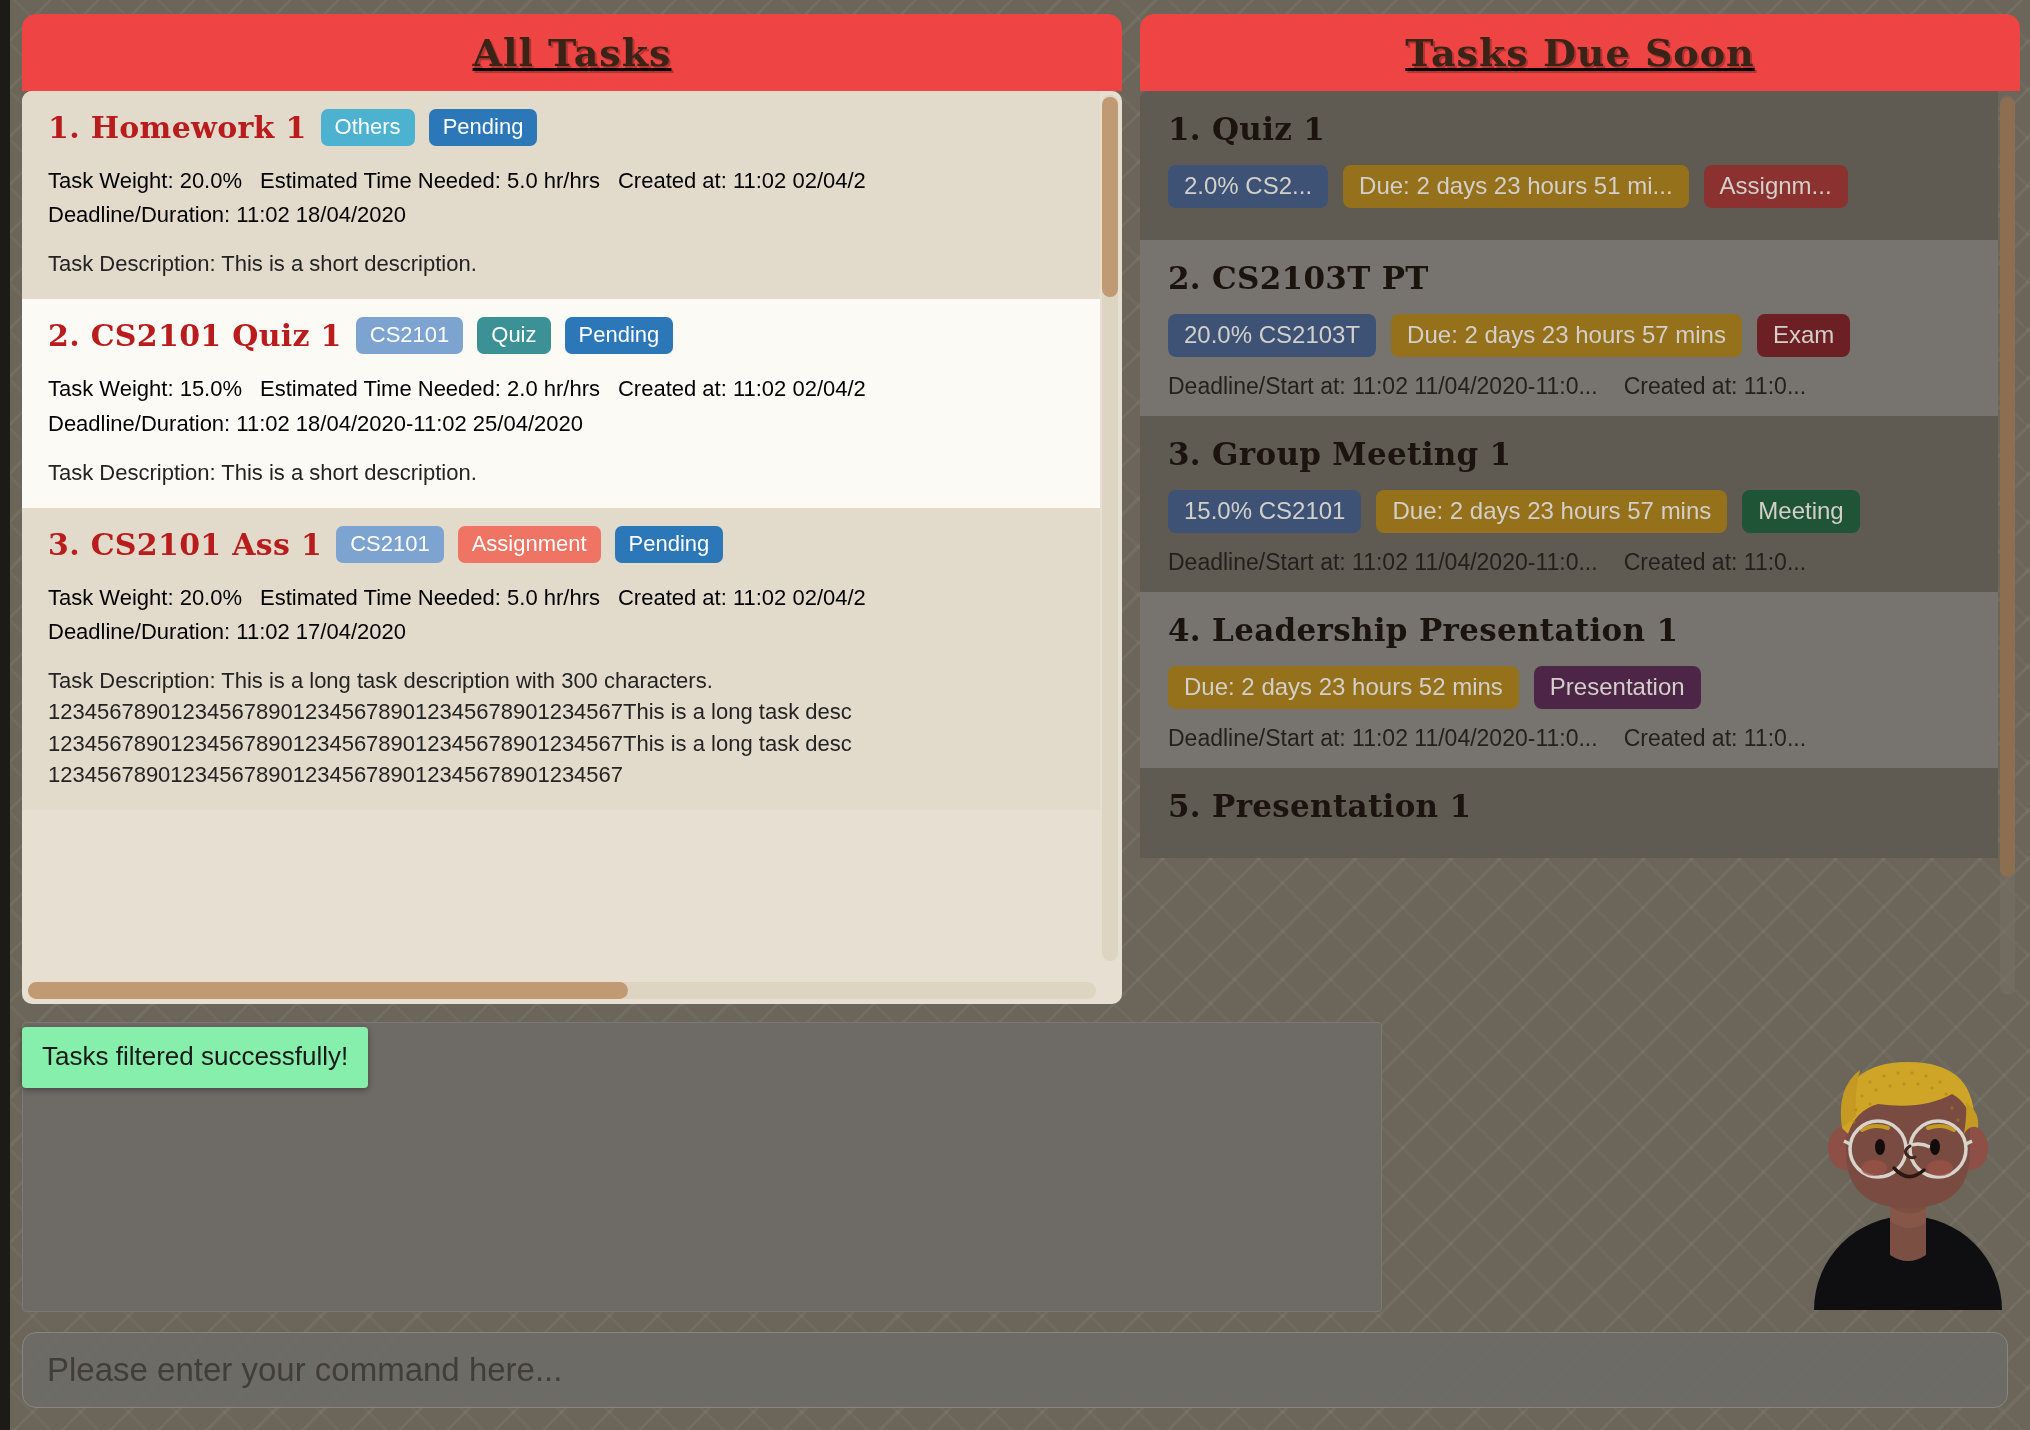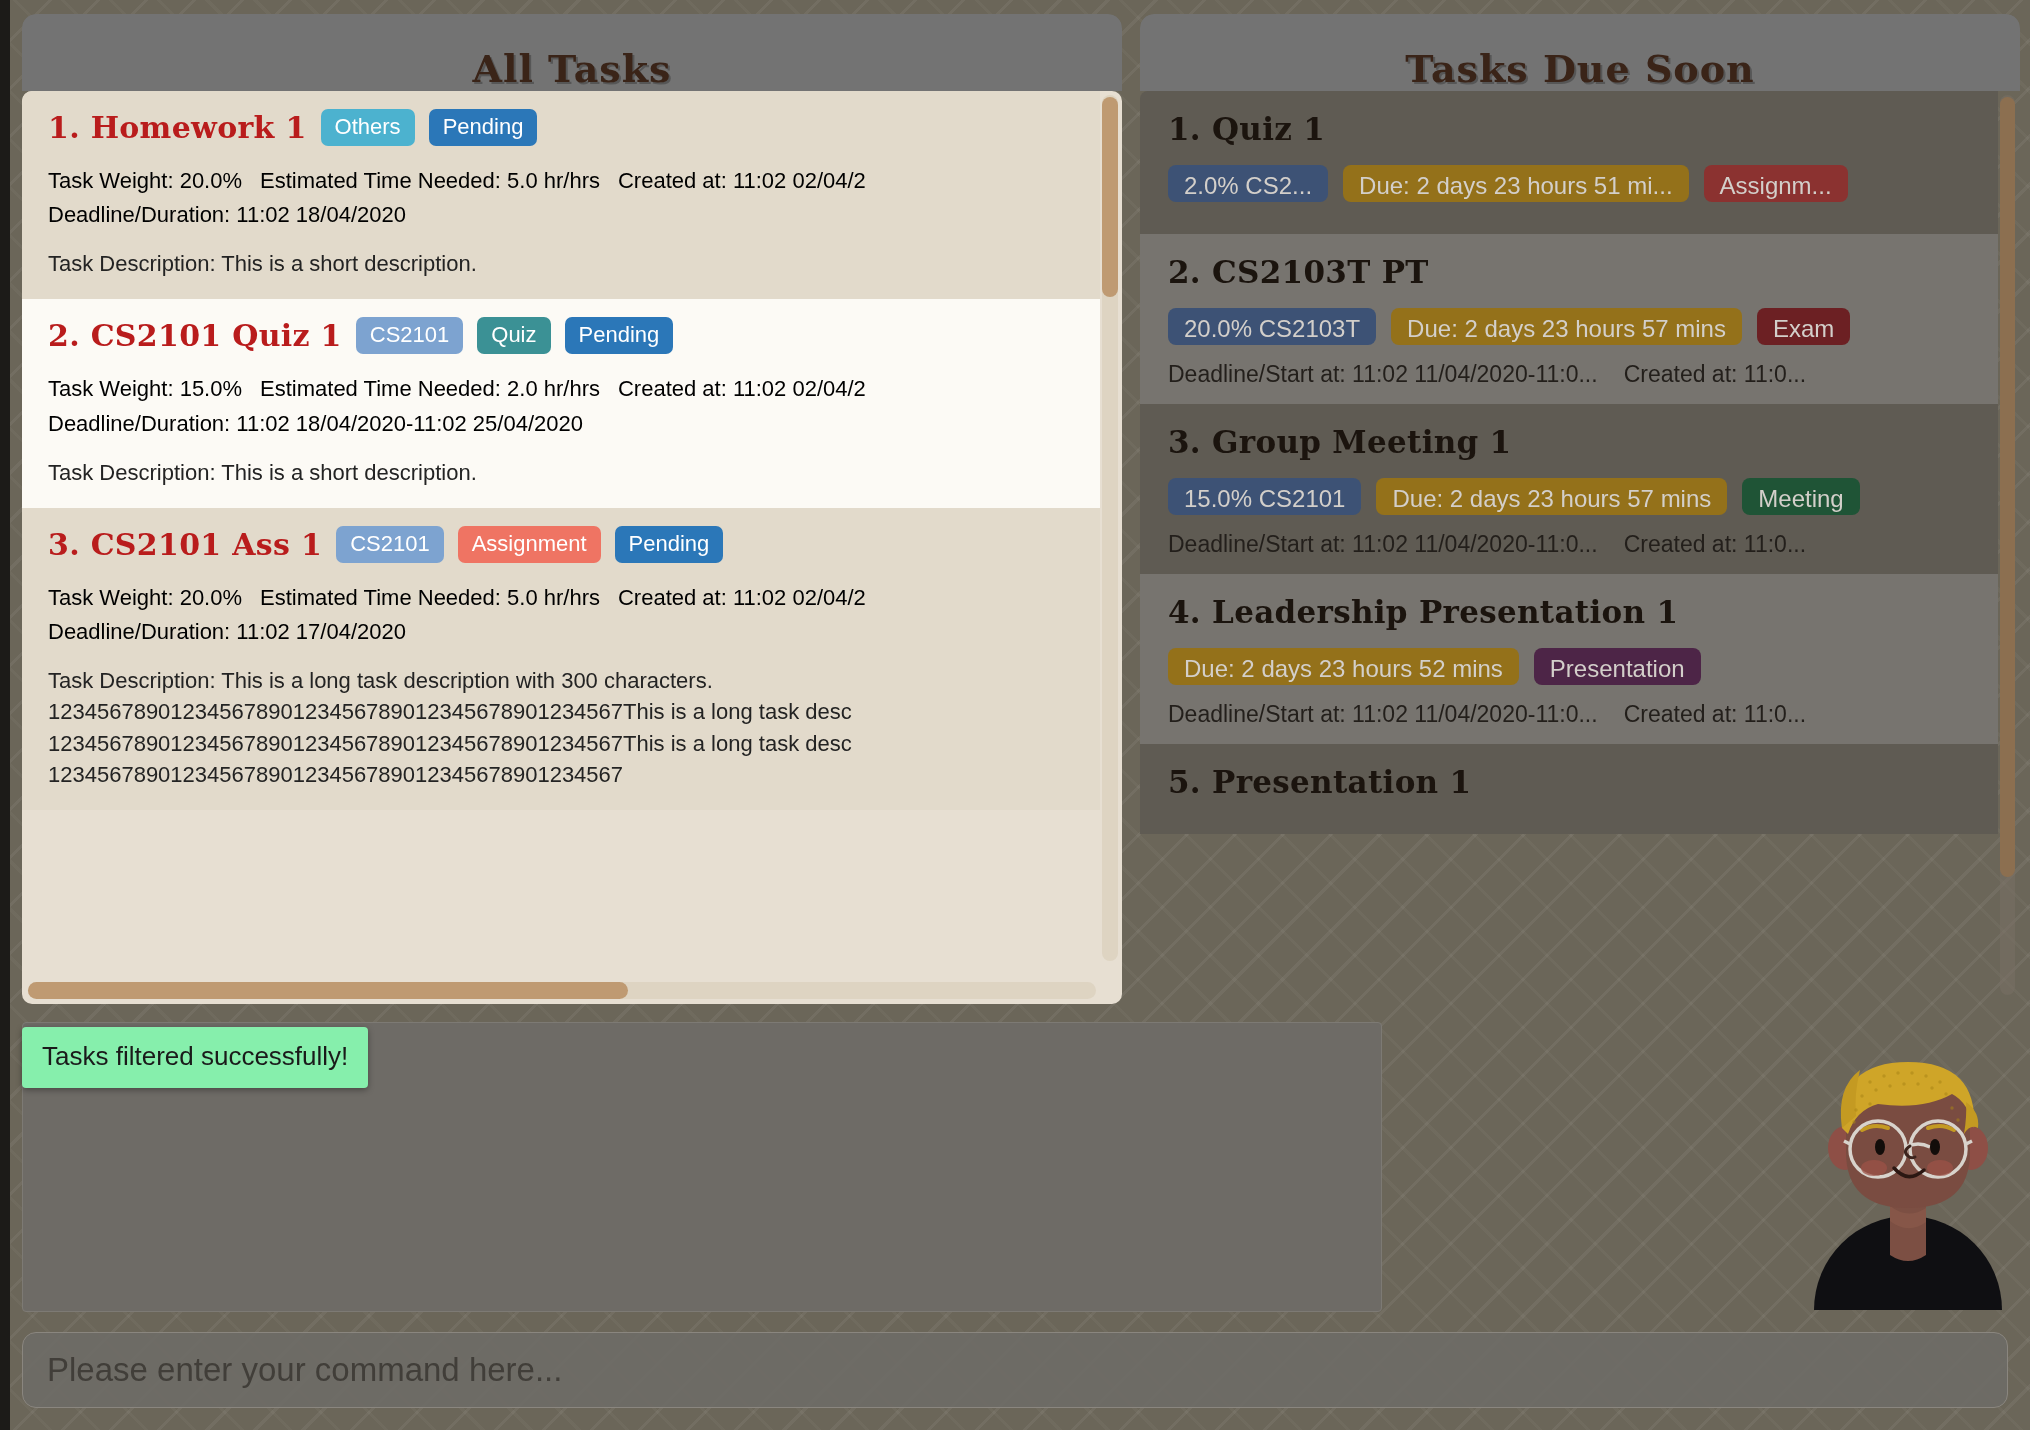--- a/index.html
+++ b/index.html
@@ -49,25 +49,26 @@
     top: 14px;
     border-radius: 14px 14px 0 0;
     overflow: hidden;
   }
 
   .panel-left  { left: 22px;   width: 1100px; height: 990px; }
   .panel-right { left: 1140px; width: 880px;  height: 990px; }
 
   .panel-header {
     height: 77px;
-    background: #737373;
+    background: #ef4444;
     display: flex;
-    align-items: flex-end;
+    align-items: center;
     justify-content: center;
     border-radius: 14px 14px 0 0;
+    text-decoration: underline;
   }
 
   .panel-title {
     font-family: "DejaVu Serif", serif;
     font-weight: bold;
     font-size: 38px;
     color: #3a2418;
     letter-spacing: 1px;
     text-shadow: 2px 2px 0 rgba(0,0,0,0.25);
   }
@@ -209,21 +210,21 @@
     display: flex;
     align-items: center;
     gap: 15px;
     margin-bottom: 16px;
     white-space: nowrap;
   }
 
   .chip-r {
     display: inline-block;
     border-radius: 8px;
-    padding: 9px 16px 4px 16px;
+    padding: 9px 16px 10px 16px;
     color: #d3cfca;
     font-size: 24px;
     line-height: 1;
     white-space: nowrap;
   }
 
   .task-r-meta {
     font-size: 23px;
     color: #231f1b;
     white-space: nowrap;

